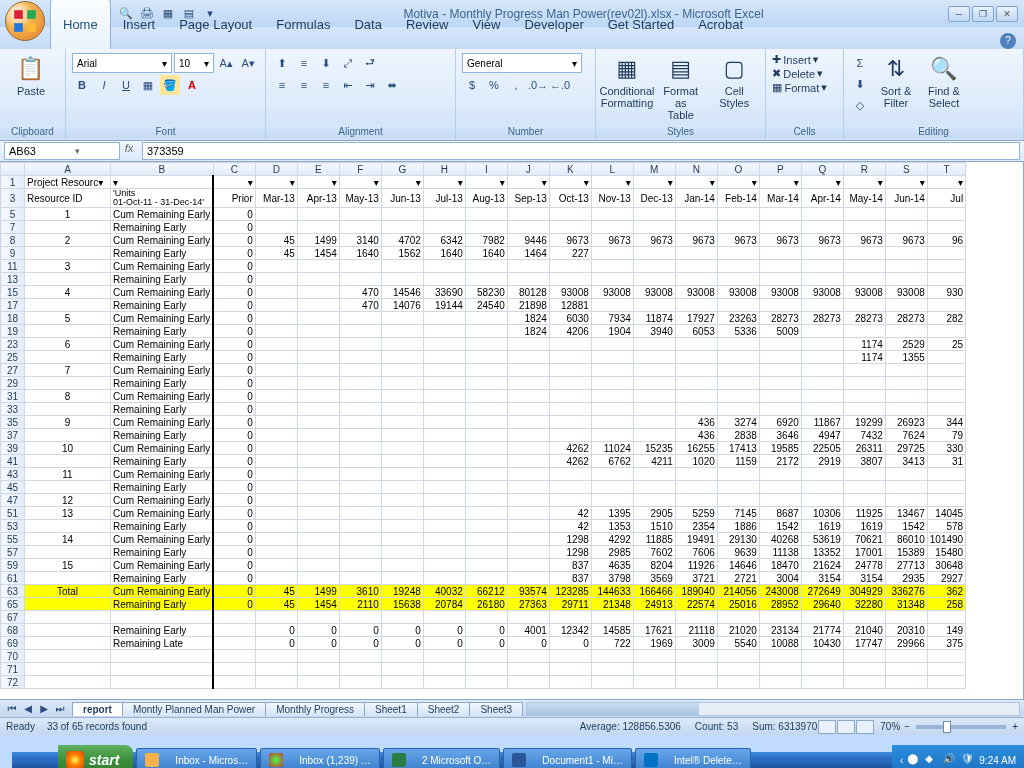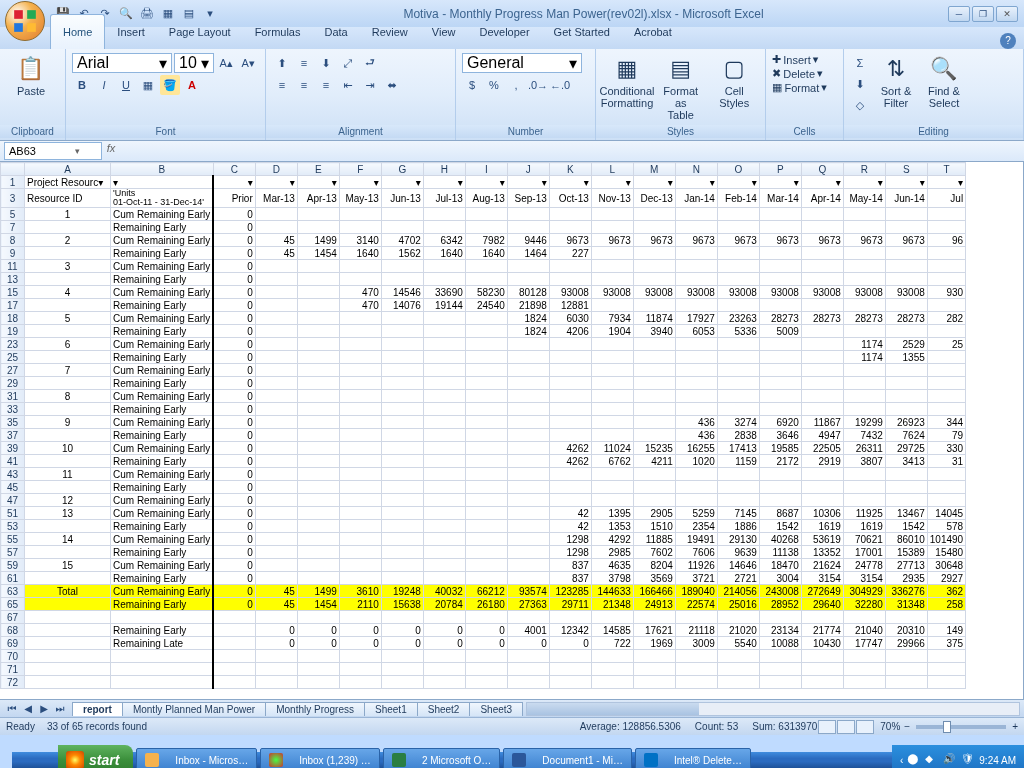--- a/index.html
+++ b/index.html
@@ -11,40 +11,40 @@
 .office-btn svg { width:26px; height:26px; }
 .qat { margin-left:50px; display:flex; gap:3px; align-items:center; }
 .qat-btn { width:18px; height:18px; display:flex; align-items:center; justify-content:center; color:#2b4e7e; }
 .title-text { flex:1; text-align:center; color:#3c648f; font-size:12px; }
 .win-btns { display:flex; gap:2px; margin-right:2px; }
 .win-btn { width:22px; height:16px; background:linear-gradient(#e8f1fc,#c0d7f0); border:1px solid #7fa6d0; border-radius:2px; display:flex; align-items:center; justify-content:center; color:#2b4e7e; font-size:9px; }
 .win-btn.close { color:#555; }
 
 
 .tabbar { height:22px; background:linear-gradient(#d7e7fb,#c3d9f4); display:flex; padding-left:50px; align-items:flex-end; }
-.tab { padding:11px 12px; color:#1e395b; font-size:11px; cursor:pointer; }
+.tab { padding:17px 12px; color:#1e395b; font-size:13px; cursor:pointer; }
 .tab.active { background:linear-gradient(#fafdff,#e9f2fd); border:1px solid #8eb4dd; border-bottom:none; border-radius:3px 3px 0 0; color:#23527c; }
 .tab-help { margin-left:auto; margin-right:8px; width:16px; height:16px; background:#4f81bd; color:#fff; border-radius:50%; text-align:center; line-height:16px; font-size:10px; }
 
 
 .ribbon { height:92px; background:linear-gradient(#eef5fd 0%,#e1edfb 50%,#cde0f6 100%); border-bottom:1px solid #8ba8c9; display:flex; }
 .group { border-right:1px solid #b3cdec; padding:2px 6px; display:flex; flex-direction:column; }
 .group-body { flex:1; display:flex; align-items:flex-start; gap:4px; padding-top:2px; }
 .group-label { text-align:center; color:#3c648f; font-size:10px; padding:1px 9px; background:linear-gradient(#d8e8fa,#c4daf4); margin:0 -6px; }
 .big-btn { display:flex; flex-direction:column; align-items:center; justify-content:center; padding:2px 6px; color:#1e395b; text-align:center; width:50px; }
 .big-btn .ico { width:28px; height:28px; margin-bottom:2px; display:flex; align-items:center; justify-content:center; font-size:22px; }
 .ctl-col { display:flex; flex-direction:column; gap:2px; }
 .ctl-row { display:flex; gap:2px; align-items:center; }
-.combo { height:20px; background:#fff; border:1px solid #8eb4dd; padding:0 4px; font-size:16px; display:flex; align-items:center; justify-content:space-between; color:#000; }
+.combo { height:20px; background:#fff; border:1px solid #8eb4dd; padding:0 4px; font-size:10px; display:flex; align-items:center; justify-content:space-between; color:#000; }
 .sq-btn { width:20px; height:20px; border:1px solid transparent; display:flex; align-items:center; justify-content:center; color:#2b4e7e; font-size:11px; border-radius:2px; }
 .ribbon-txt { font-size:11px; color:#1e395b; }
 
 
 .fbar { height:21px; background:linear-gradient(#eef5fd,#dbe9fa); border-bottom:1px solid #8ba8c9; display:flex; align-items:center; }
-.name-box { width:98px; height:18px; background:#fff; border:1px solid #8eb4dd; margin-left:4px; display:flex; align-items:center; }
+.name-box { width:116px; height:18px; background:#fff; border:1px solid #8eb4dd; margin-left:4px; display:flex; align-items:center; }
 .name-box input { border:none; width:70px; padding-left:4px; font-size:11px; background:transparent; outline:none; }
 .fx-btn { width:18px; height:18px; color:#666; font-style:italic; text-align:center; }
 .fbar-input { flex:1; height:18px; background:#fff; border:1px solid #8eb4dd; margin:0 4px; padding-left:4px; font-size:11px; display:flex; align-items:center; }
 
 
 .grid-wrap { height:537px; background:#fff; position:relative; overflow:hidden; border-right:1px solid #8ba8c9; }
 table.g { border-collapse:collapse; table-layout:fixed; font-size:10px; font-family:Arial; }
 .g th, .g td { border:1px solid #d0d7e5; height:13px; padding:0 2px; overflow:hidden; white-space:nowrap; }
 .g th { background:linear-gradient(#f5f9fe,#e1ebf8); color:#1e395b; font-weight:normal; text-align:center; position:relative; }
 .g .rowh { background:linear-gradient(90deg,#f5f9fe,#e1ebf8); text-align:center; color:#1e395b; width:24px; }
@@ -253,20 +253,21 @@
     <div class="group-label">Editing</div>
   </div>
 </div>
 
 <div class="fbar">
   <div class="name-box">
     <input value="AB63" style="">
     <span style="color:#666;font-size:9px">▾</span>
   </div>
   <div class="fx-btn">fx</div>
+  <div class="fbar-input">373359</div>
 </div>
 
 <div class="grid-wrap">
   <table class="g" id="grid">
       <tbody>
         <tr class="col-hdr">
           <th style="width:24px"></th>
           <th style="width:86px">A</th>
           <th style="width:96px">B</th>
           <th style="width:42px">C</th>

